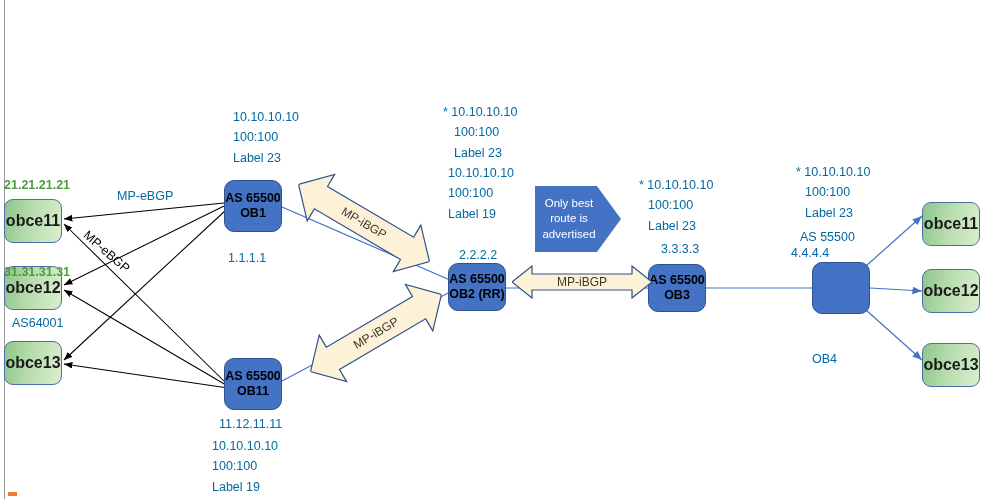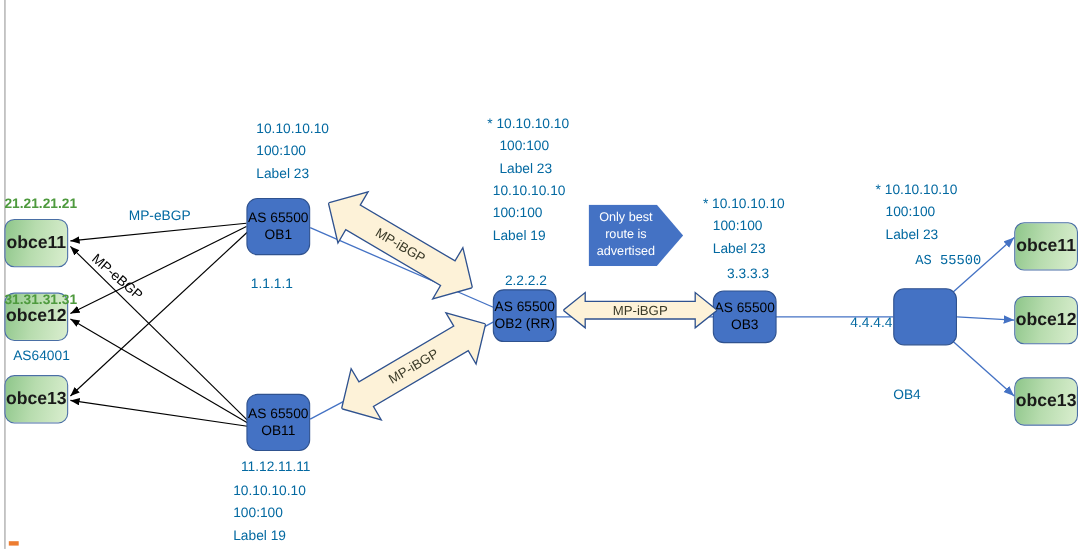--- a/index.html
+++ b/index.html
@@ -35,21 +35,21 @@
     line-height: 1.22;
   }
   .router {
     background: #4472c4;
     border: 1px solid #2f528f;
     border-radius: 10px;
     color: #000000;
     font-size: 12.5px;
     font-weight: 400;
   }
-  .router span { color: #000; white-space: nowrap; }
+  .router span { color: #000; white-space: nowrap; font-weight: bold; }
   .router.plain { color: transparent; }
   .ce {
     background: linear-gradient(100deg, #8ec68a 0%, #b7dcae 45%, #daeecf 100%);
     border: 1.4px solid #4a6fa5;
     border-radius: 9px;
     font-size: 16px;
     font-weight: bold;
     color: #1a1a1a;
   }
   .txt {
@@ -193,22 +193,22 @@
   <div class="txt" style="left:459px; top:246px;">2.2.2.2</div>
 
   <div class="node router" style="left:648px; top:264px; width:58px; height:48px;">
     <span>AS 65500</span>
     <span>OB3</span>
   </div>
   <div class="txt" style="left:661px; top:240px;">3.3.3.3</div>
 
   <div class="node router plain" style="left:812px; top:262px; width:58px; height:52px;"></div>
   <div class="txt" style="left:812px; top:350px;">OB4</div>
-  <div class="txt" style="left:832px; top:228px;font-family:Liberation Mono, monospace;">AS 55500</div>
-  <div class="txt" style="left:773px; top:244px;margin-top:40px;">4.4.4.4</div>
+  <div class="txt" style="left:800px; top:228px;">AS 55500</div>
+  <div class="txt" style="left:791px; top:244px;">4.4.4.4</div>
 
   <div class="node ce" style="left:922px; top:202px; width:58px; height:44px;">
     <span>obce11</span>
   </div>
   <div class="node ce" style="left:922px; top:269px; width:58px; height:44px;">
     <span>obce12</span>
   </div>
   <div class="node ce" style="left:922px; top:343px; width:58px; height:44px;">
     <span>obce13</span>
   </div>
@@ -241,21 +241,21 @@
     <div style="padding-left:9px;">100:100</div>
     <div style="padding-left:9px;">Label 23</div>
   </div>
 
   <div class="txt block" style="left:796px; top:162px;">
     <div>* 10.10.10.10</div>
     <div style="padding-left:9px;">100:100</div>
     <div style="padding-left:9px;">Label 23</div>
   </div>
 
-  <div class="callout" style="left:535px; top:186px; width:86px; height:56px;">
+  <div class="callout" style="left:535px; top:186px; width:86px; height:66px;">
     <div>
       <div>Only best</div>
       <div>route is</div>
       <div>advertised</div>
     </div>
   </div>
 
   <div class="barrow" style="left:288px; top:190px; width:152px; height:66px; transform: rotate(30.5deg);">
     <svg width="152" height="66" viewBox="0 0 152 66">
       <path d="M0,33 L26,6 L26,20 L126,20 L126,6 L152,33 L126,60 L126,46 L26,46 L26,60 Z" fill="#fdf2d8" stroke="#2f528f" stroke-width="1.2" stroke-linejoin="miter"></path>

